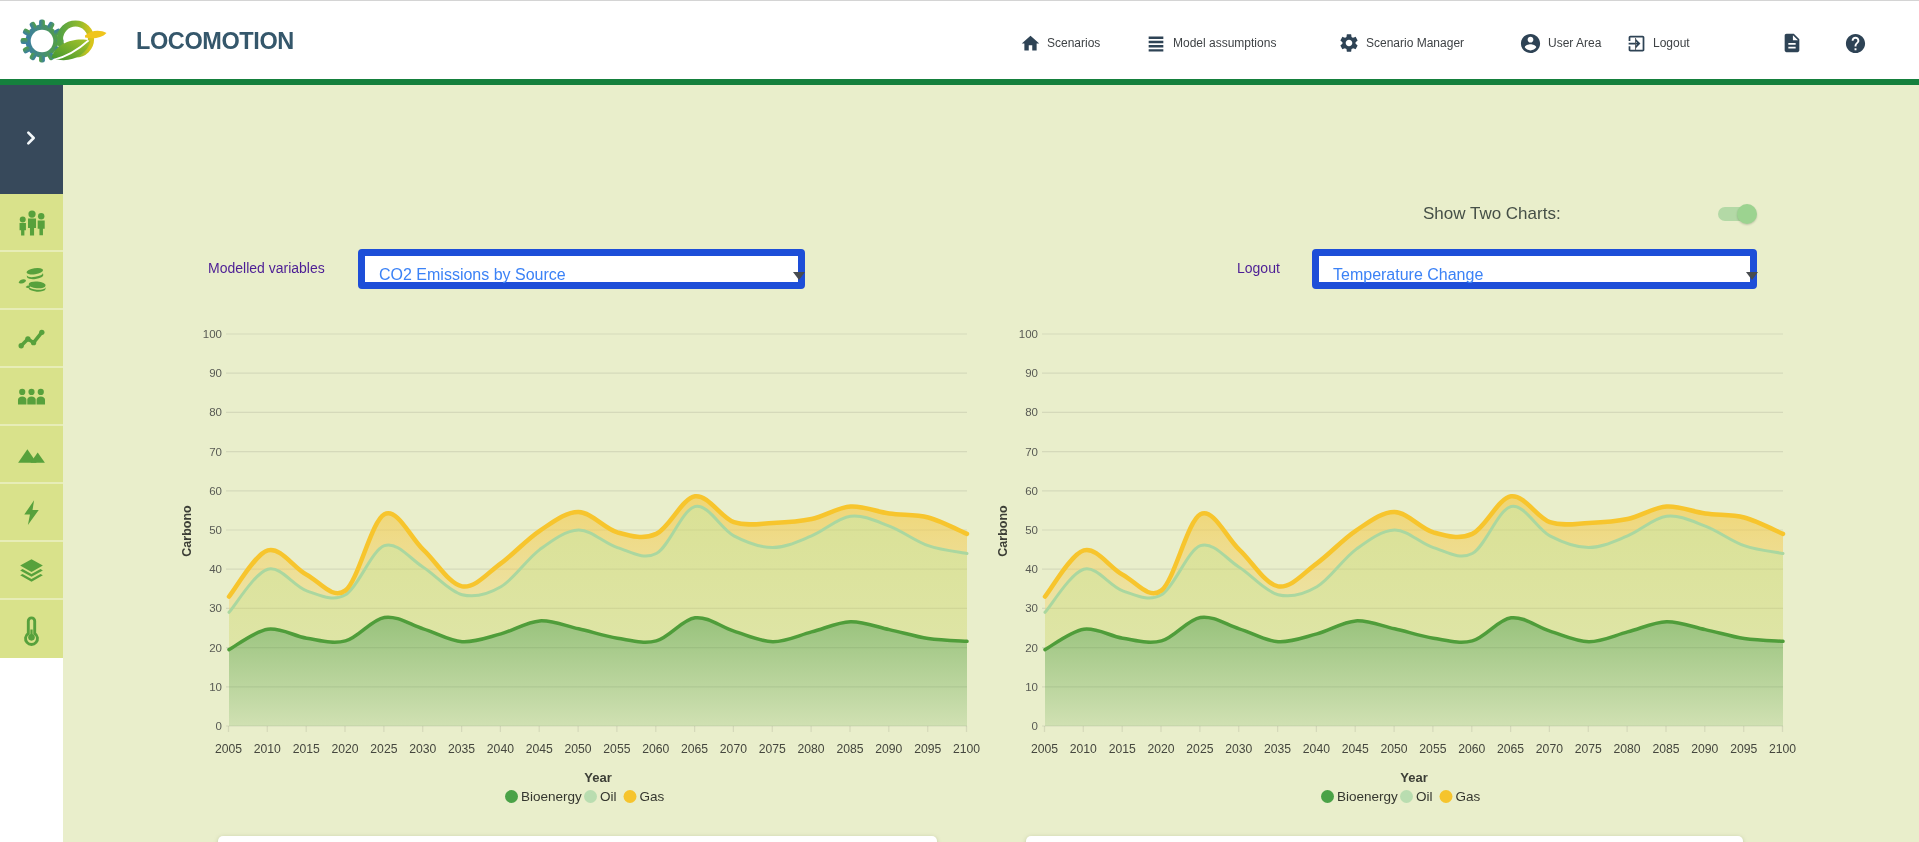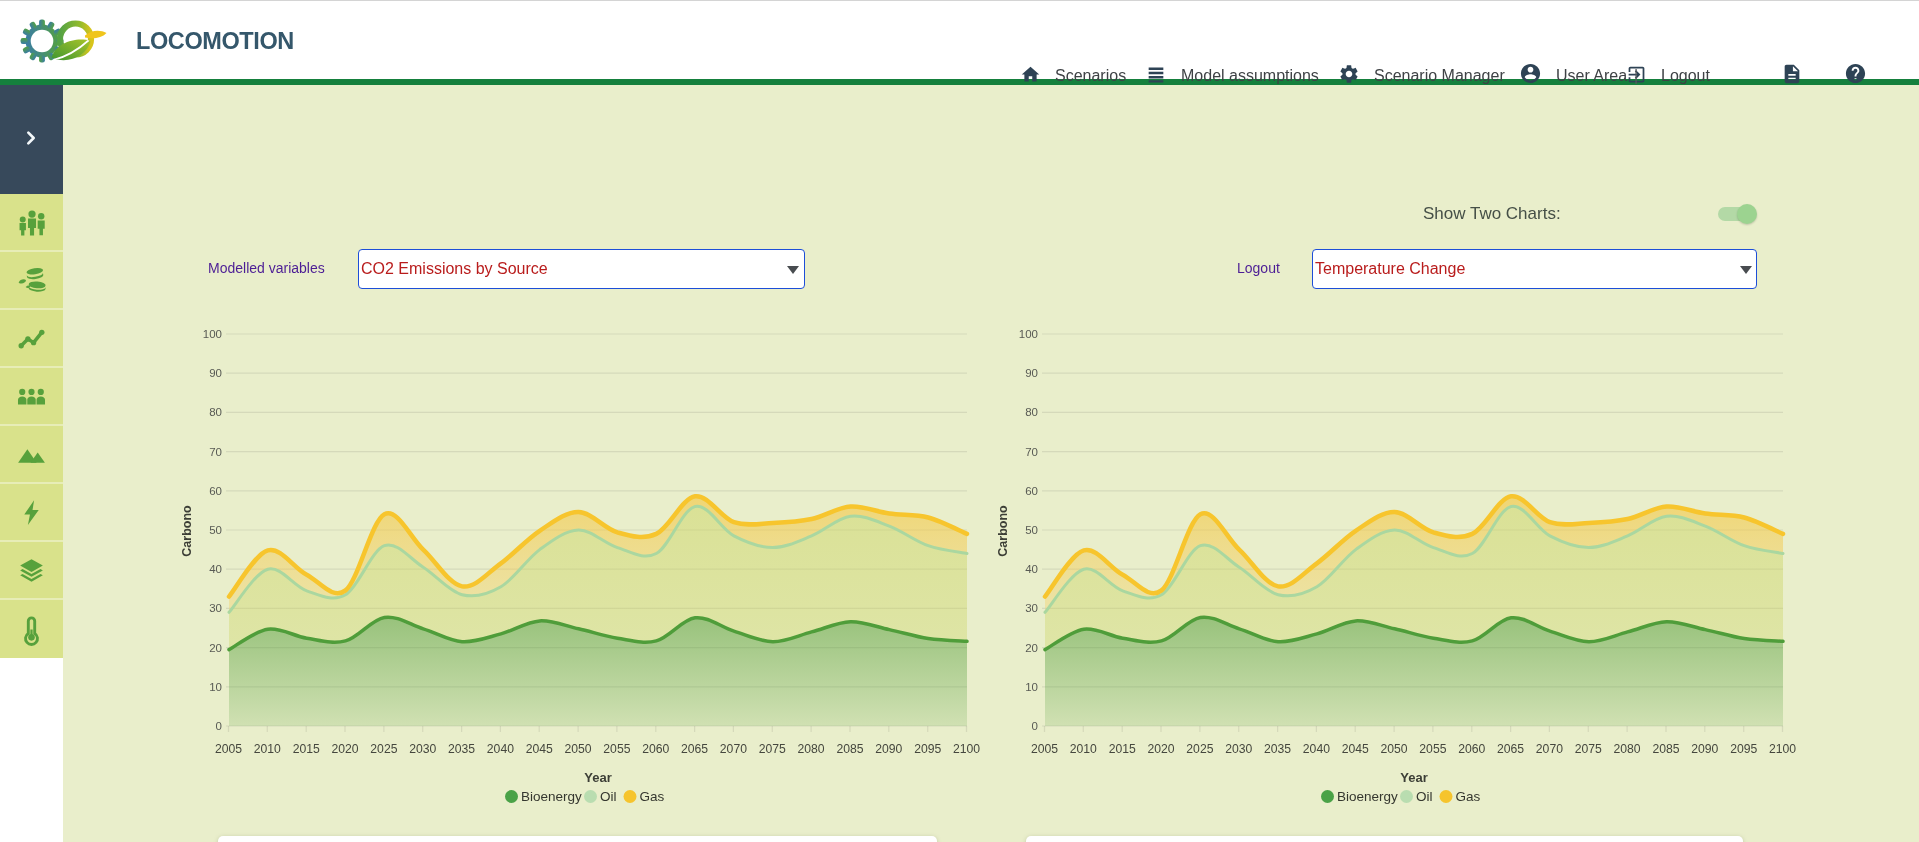--- a/index.html
+++ b/index.html
@@ -1,29 +1,29 @@
 <!DOCTYPE html>
 <html><head><meta charset="utf-8">
 <style>
 *{margin:0;padding:0;box-sizing:border-box}
 html,body{width:1919px;height:842px;overflow:hidden;font-family:"Liberation Sans",sans-serif;background:#e9eecb}
 #header{position:absolute;left:0;top:0;width:1919px;height:85px;background:#fff;border-top:1px solid #d4d4d4;border-bottom:6px solid #15803d;z-index:5}
 .brand{position:absolute;left:136px;top:27px;font-size:23.5px;font-weight:bold;color:#35576b;letter-spacing:-0.4px}
-.nav{position:absolute;top:0;height:84px;display:flex;align-items:flex-end;gap:14px;color:#3e4245;font-size:16px}
+.nav{position:absolute;top:0;height:84px;display:flex;align-items:center;gap:6px;color:#3e4245;font-size:12px}
 .nav svg{flex:0 0 auto}
 #sidedark{position:absolute;left:0;top:85px;width:63px;height:109px;background:#37495b;z-index:4}
 #sidestrip{position:absolute;left:0;top:194px;width:63px;height:464px;background:#d9e28b;z-index:4}
 .cell{width:63px;height:58px;display:flex;align-items:center;justify-content:center;border-bottom:2px solid rgba(255,255,255,0.38)}
 .cell:last-child{border-bottom:none}
 #sidebottom{position:absolute;left:0;top:658px;width:63px;height:184px;background:#fff;z-index:4}
 .toglabel{position:absolute;left:1423px;top:204px;width:286px;text-align:left;font-size:17px;color:#454f47}
 .track{position:absolute;left:1718px;top:207px;width:34px;height:14px;border-radius:7px;background:#b3d9a6}
 .thumb{position:absolute;left:1737px;top:204px;width:20px;height:20px;border-radius:50%;background:#9cd390;box-shadow:0 1px 2px rgba(0,0,0,0.18)}
 .sellabel{position:absolute;top:260px;font-size:14px;color:#4c1d95}
-.selbox{position:absolute;top:249px;height:40px;background:#fff;border:1px solid #1d4ed8;border-radius:4px;font-size:16px;color:#b91c1c;line-height:38px;padding-left:2px}
+.selbox{position:absolute;top:249px;height:40px;background:#fff;border:7px solid #1d4ed8;border-radius:4px;font-size:16px;color:#3b82f6;line-height:38px;padding-left:14px}
 .caret{position:absolute;top:16px;width:0;height:0;border-left:6.5px solid transparent;border-right:6.5px solid transparent;border-top:8px solid #484c50}
 .card{position:absolute;background:#fff;border-radius:5px;box-shadow:0 1px 4px rgba(120,125,90,0.35);height:30px}
 svg.icon{display:block}
 </style></head>
 <body>
 
 <div id="header">
     <svg class="icon" style="position:absolute;left:20px;top:14px" width="92" height="56" viewBox="0 0 92 56">
 <defs>
 <linearGradient id="lg1" x1="0" y1="0" x2="1" y2="0">

